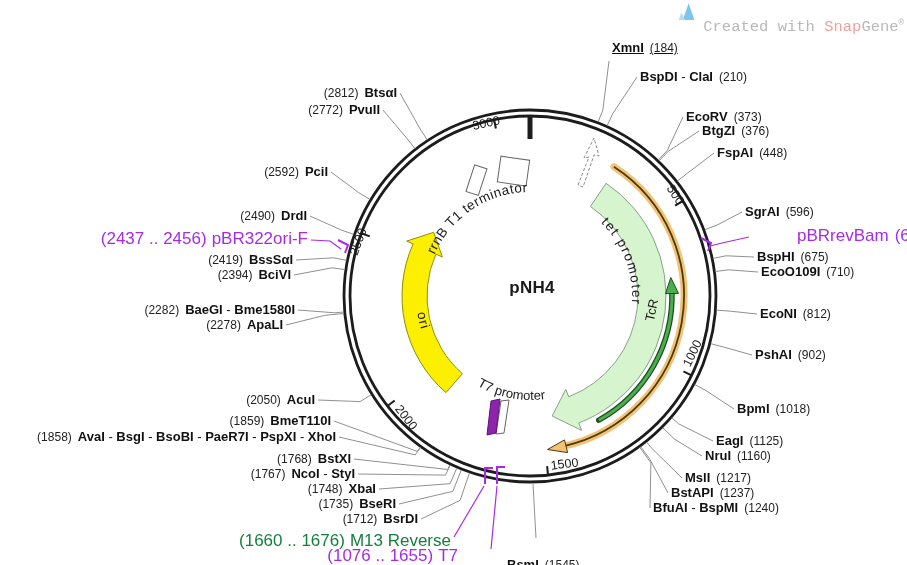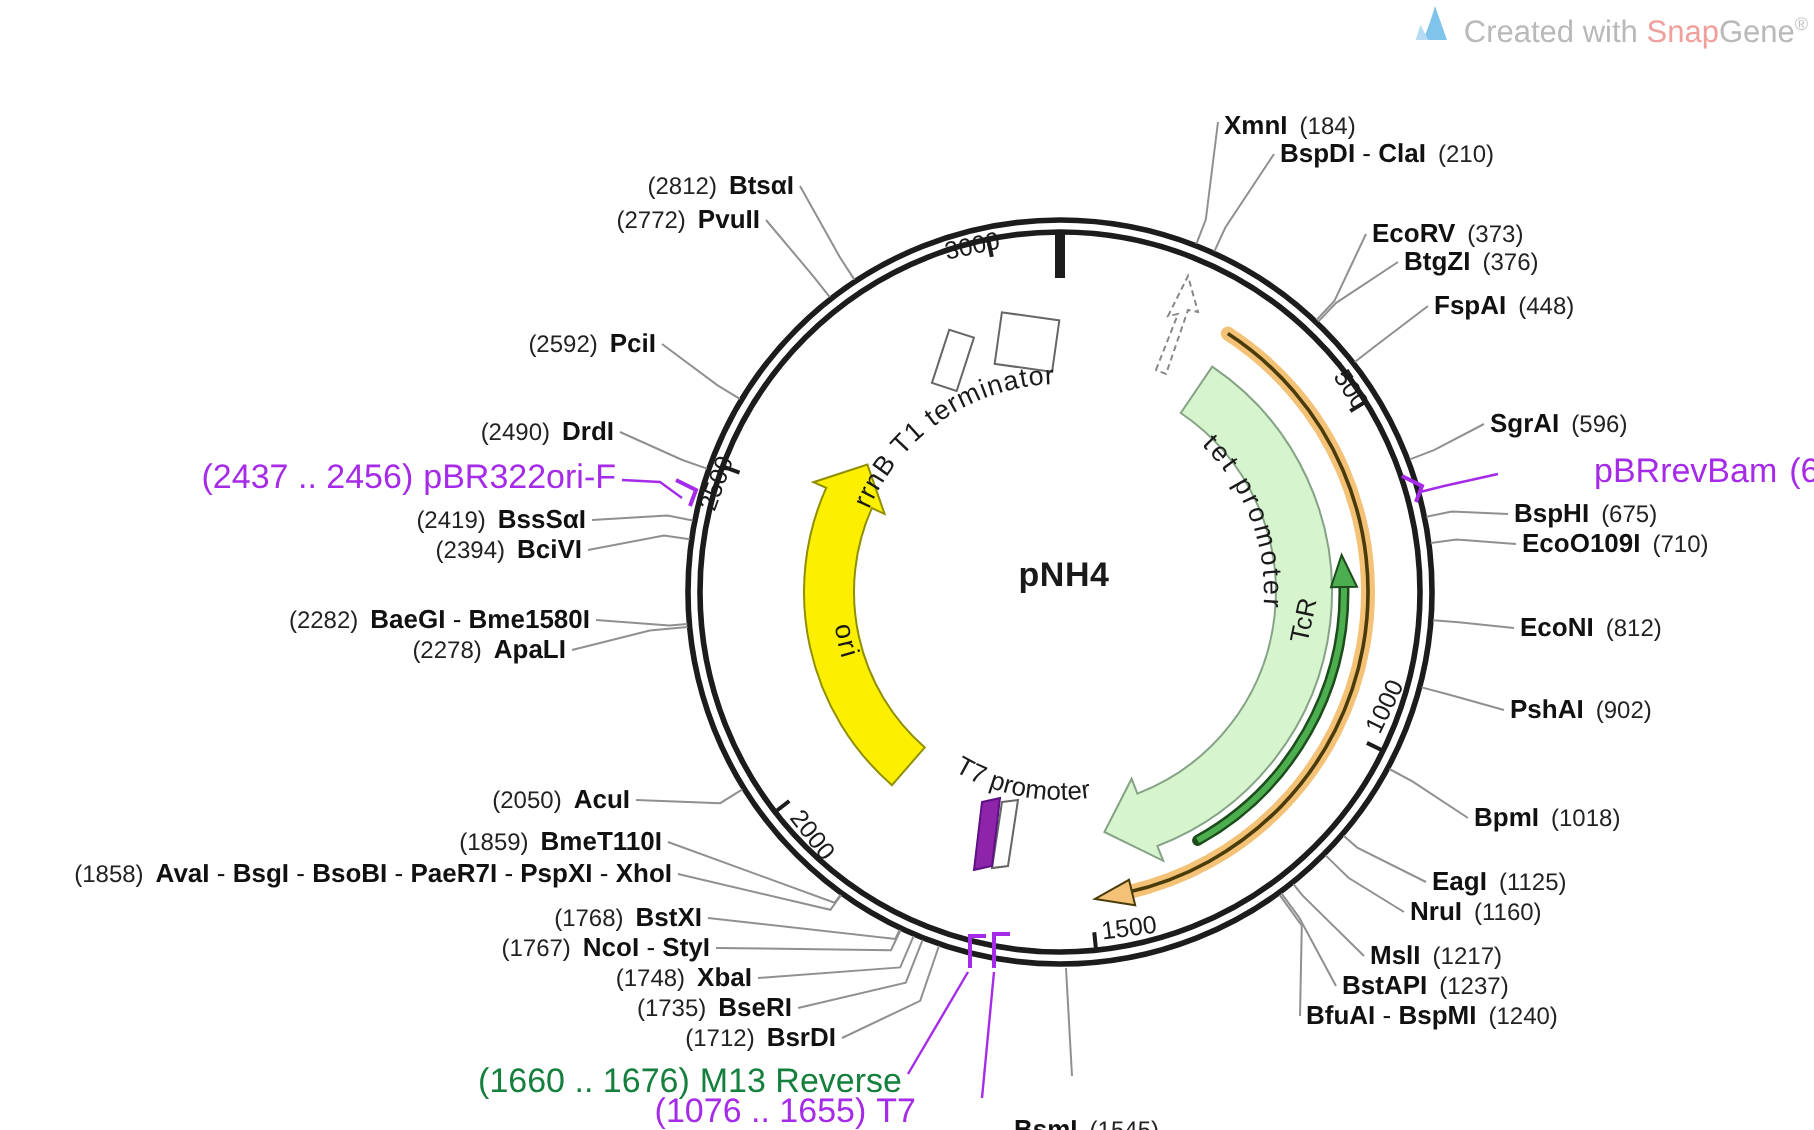--- a/index.html
+++ b/index.html
@@ -13,21 +13,21 @@
   .site.right .pos{margin-left:6px;}
   .site.left .pos{margin-right:6px;}
   .primer{position:absolute;white-space:nowrap;font-size:17px;line-height:15px;height:15px;}
   .primer .rng{margin:0 5px 0 0;}
   .primer.pright .rng{margin:0 0 0 6px;}
   .center-title{position:absolute;left:457px;top:278px;width:150px;text-align:center;}
   .center-title .pname{font-size:17px;font-weight:bold;letter-spacing:.3px;}
   .center-title .psize{font-size:13px;margin-top:3px;}
   .watermark{position:absolute;top:3px;right:3px;display:flex;align-items:flex-start;
              font-size:15.5px;color:#b9b9b9;}
-  .watermark .wtxt{margin-left:6px;margin-top:4px;}
+  .watermark .wtxt{margin-left:6px;margin-top:15px;font-family:Liberation Mono, monospace;}
   .watermark .snap{color:#f0a09c;}
   .watermark .reg{font-size:9px;vertical-align:6px;color:#c4c4c4;}
 </style>
 </head>
 <body>
 
 <div id="stage">
 
   <svg id="map" width="907" height="565" viewBox="0 0 907 565">
     <defs id="defs">
@@ -108,21 +108,21 @@
         <polyline points="484,486 454,537" fill="none" stroke="#a62be8" stroke-width="1.2"></polyline>
         <text font-size="13.5" fill="#1a1a1a" letter-spacing="0.5"><textPath href="#p_rrnb" startOffset="50%" text-anchor="middle">rrnB T1 terminator</textPath></text>
         <text font-size="13.5" fill="#1a1a1a" letter-spacing="1.5"><textPath href="#p_tet" startOffset="50%" text-anchor="middle">tet promoter</textPath></text>
         <text font-size="13" fill="#1a1a1a" letter-spacing="0"><textPath href="#p_t7" startOffset="50%" text-anchor="middle">T7 promoter</textPath></text>
         <text font-size="13.5" fill="#1a1a1a" letter-spacing="1"><textPath href="#p_ori" startOffset="50%" text-anchor="middle">ori</textPath></text>
         <text x="656" y="311" transform="rotate(-78 656 311)" text-anchor="middle" font-size="13" fill="#1a1a1a">TcR</text>
       </g>
   </svg>
 
   <div id="labels">
-      <div class="site right" style="left: 612px; top: 55px;"><span class="enz">XmnI</span><span class="pos">(184)</span></div>
+      <div class="site right" style="left: 612px; top: 40px; text-decoration: underline;"><span class="enz">XmnI</span><span class="pos">(184)</span></div>
       <div class="site right" style="left: 640px; top: 69px;"><span class="enz">BspDI</span><span class="sep"> - </span><span class="enz">ClaI</span><span class="pos">(210)</span></div>
       <div class="site right" style="left: 686px; top: 109px;"><span class="enz">EcoRV</span><span class="pos">(373)</span></div>
       <div class="site right" style="left: 702px; top: 123px;"><span class="enz">BtgZI</span><span class="pos">(376)</span></div>
       <div class="site right" style="left: 717px; top: 145px;"><span class="enz">FspAI</span><span class="pos">(448)</span></div>
       <div class="site right" style="left: 745px; top: 204px;"><span class="enz">SgrAI</span><span class="pos">(596)</span></div>
       <div class="site right" style="left: 757px; top: 249px;"><span class="enz">BspHI</span><span class="pos">(675)</span></div>
       <div class="site right" style="left: 761px; top: 264px;"><span class="enz">EcoO109I</span><span class="pos">(710)</span></div>
       <div class="site right" style="left: 760px; top: 306px;"><span class="enz">EcoNI</span><span class="pos">(812)</span></div>
       <div class="site right" style="left: 755px; top: 347px;"><span class="enz">PshAI</span><span class="pos">(902)</span></div>
       <div class="site right" style="left: 737px; top: 401px;"><span class="enz">BpmI</span><span class="pos">(1018)</span></div>

